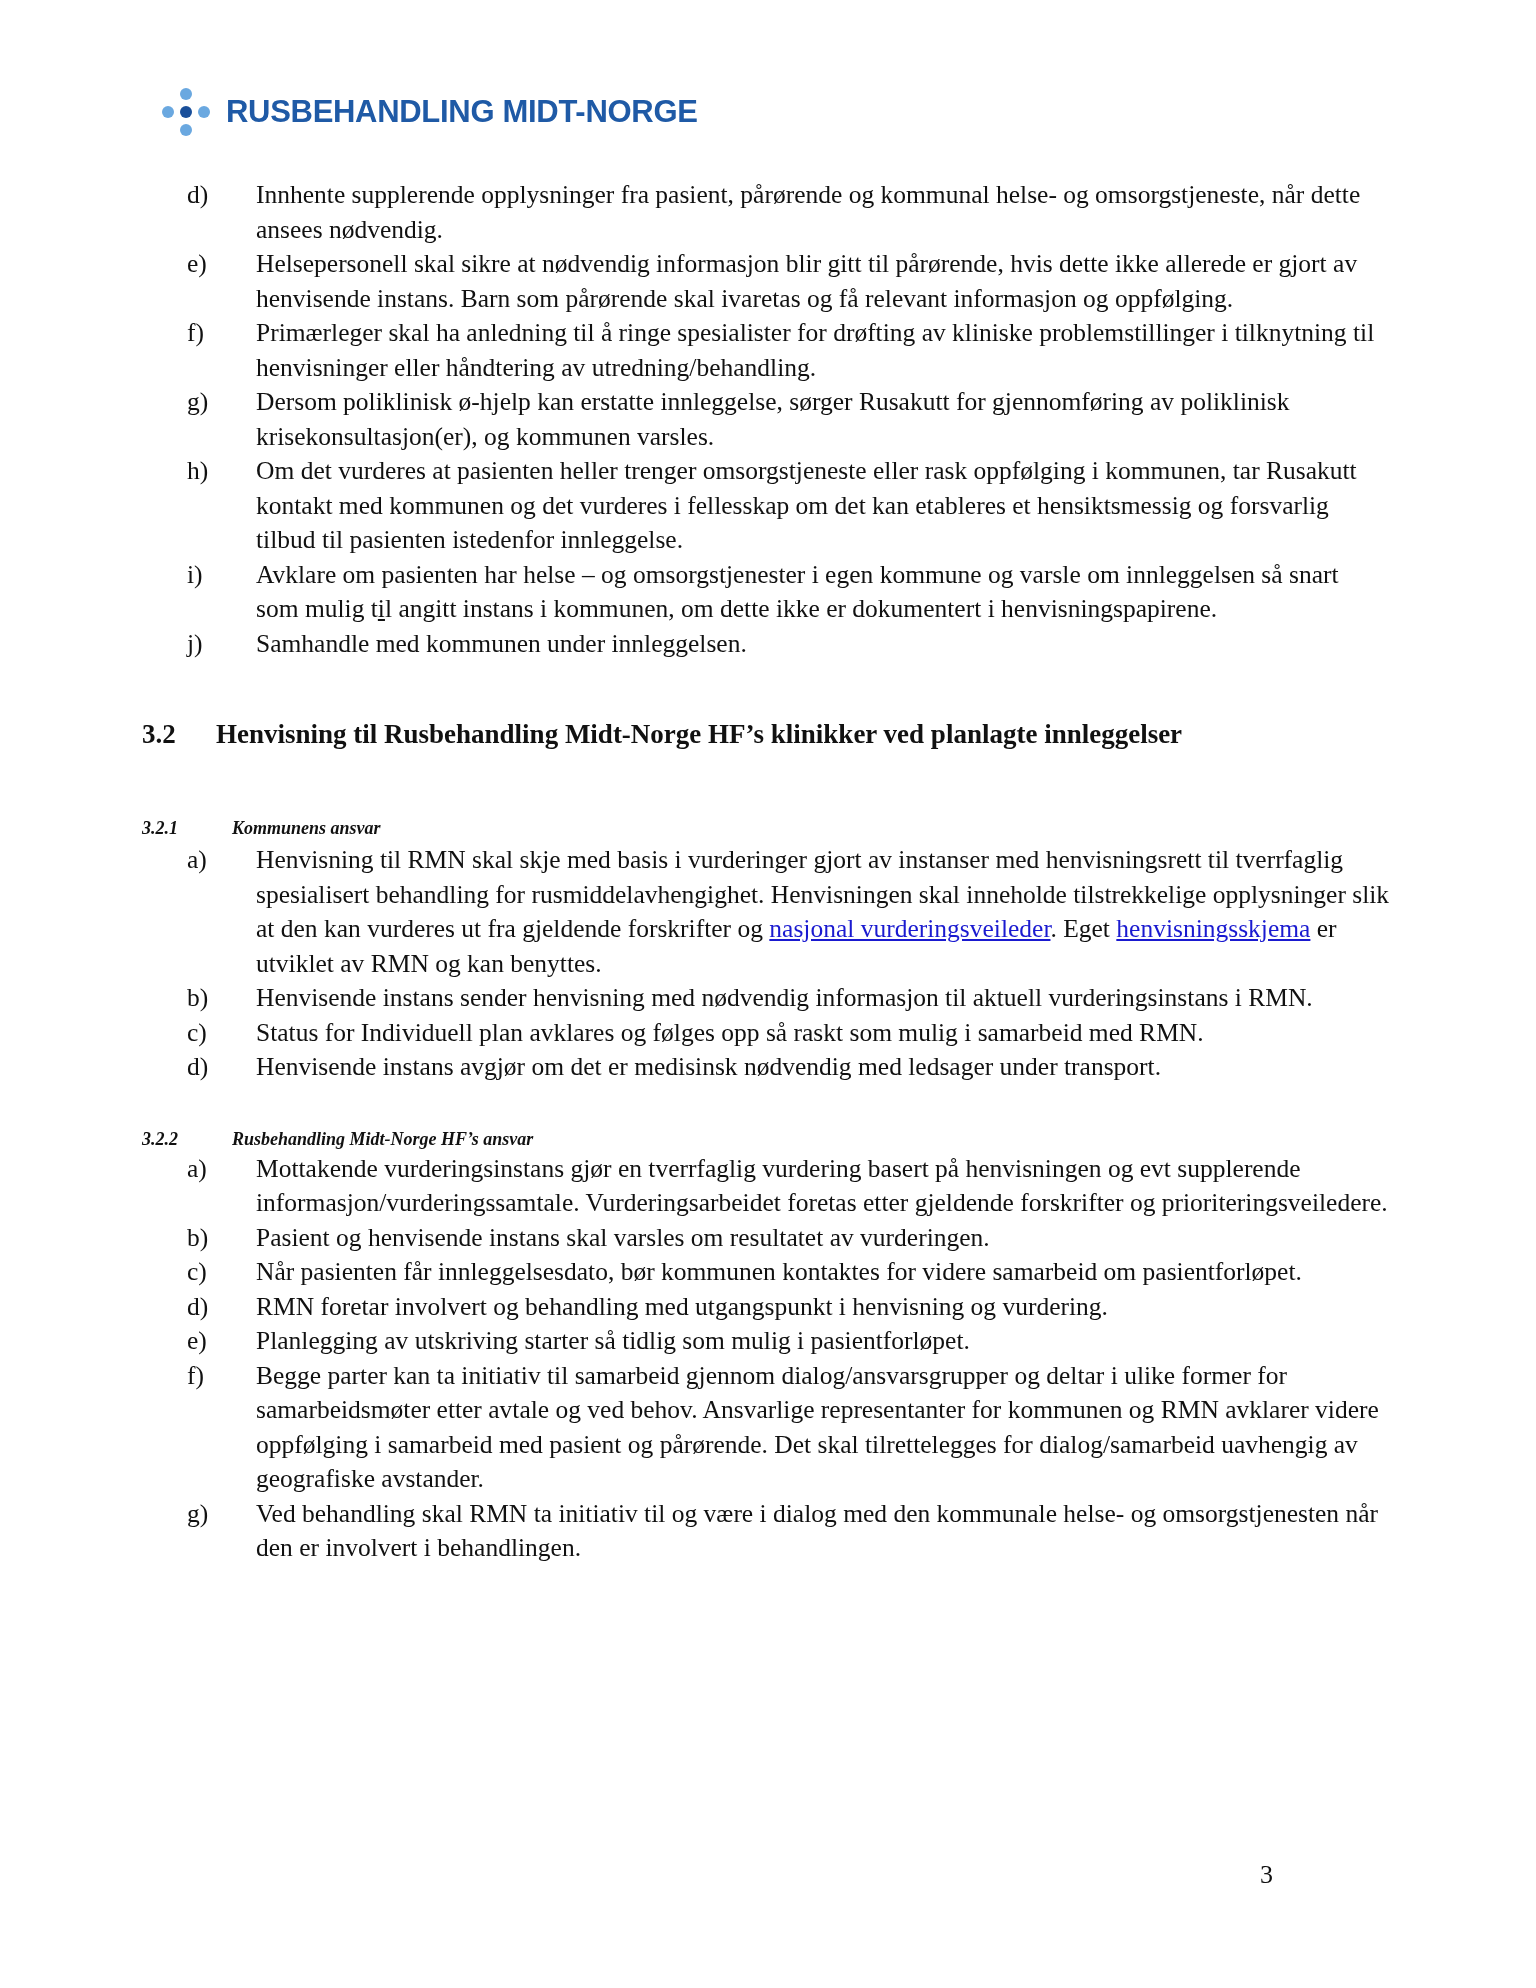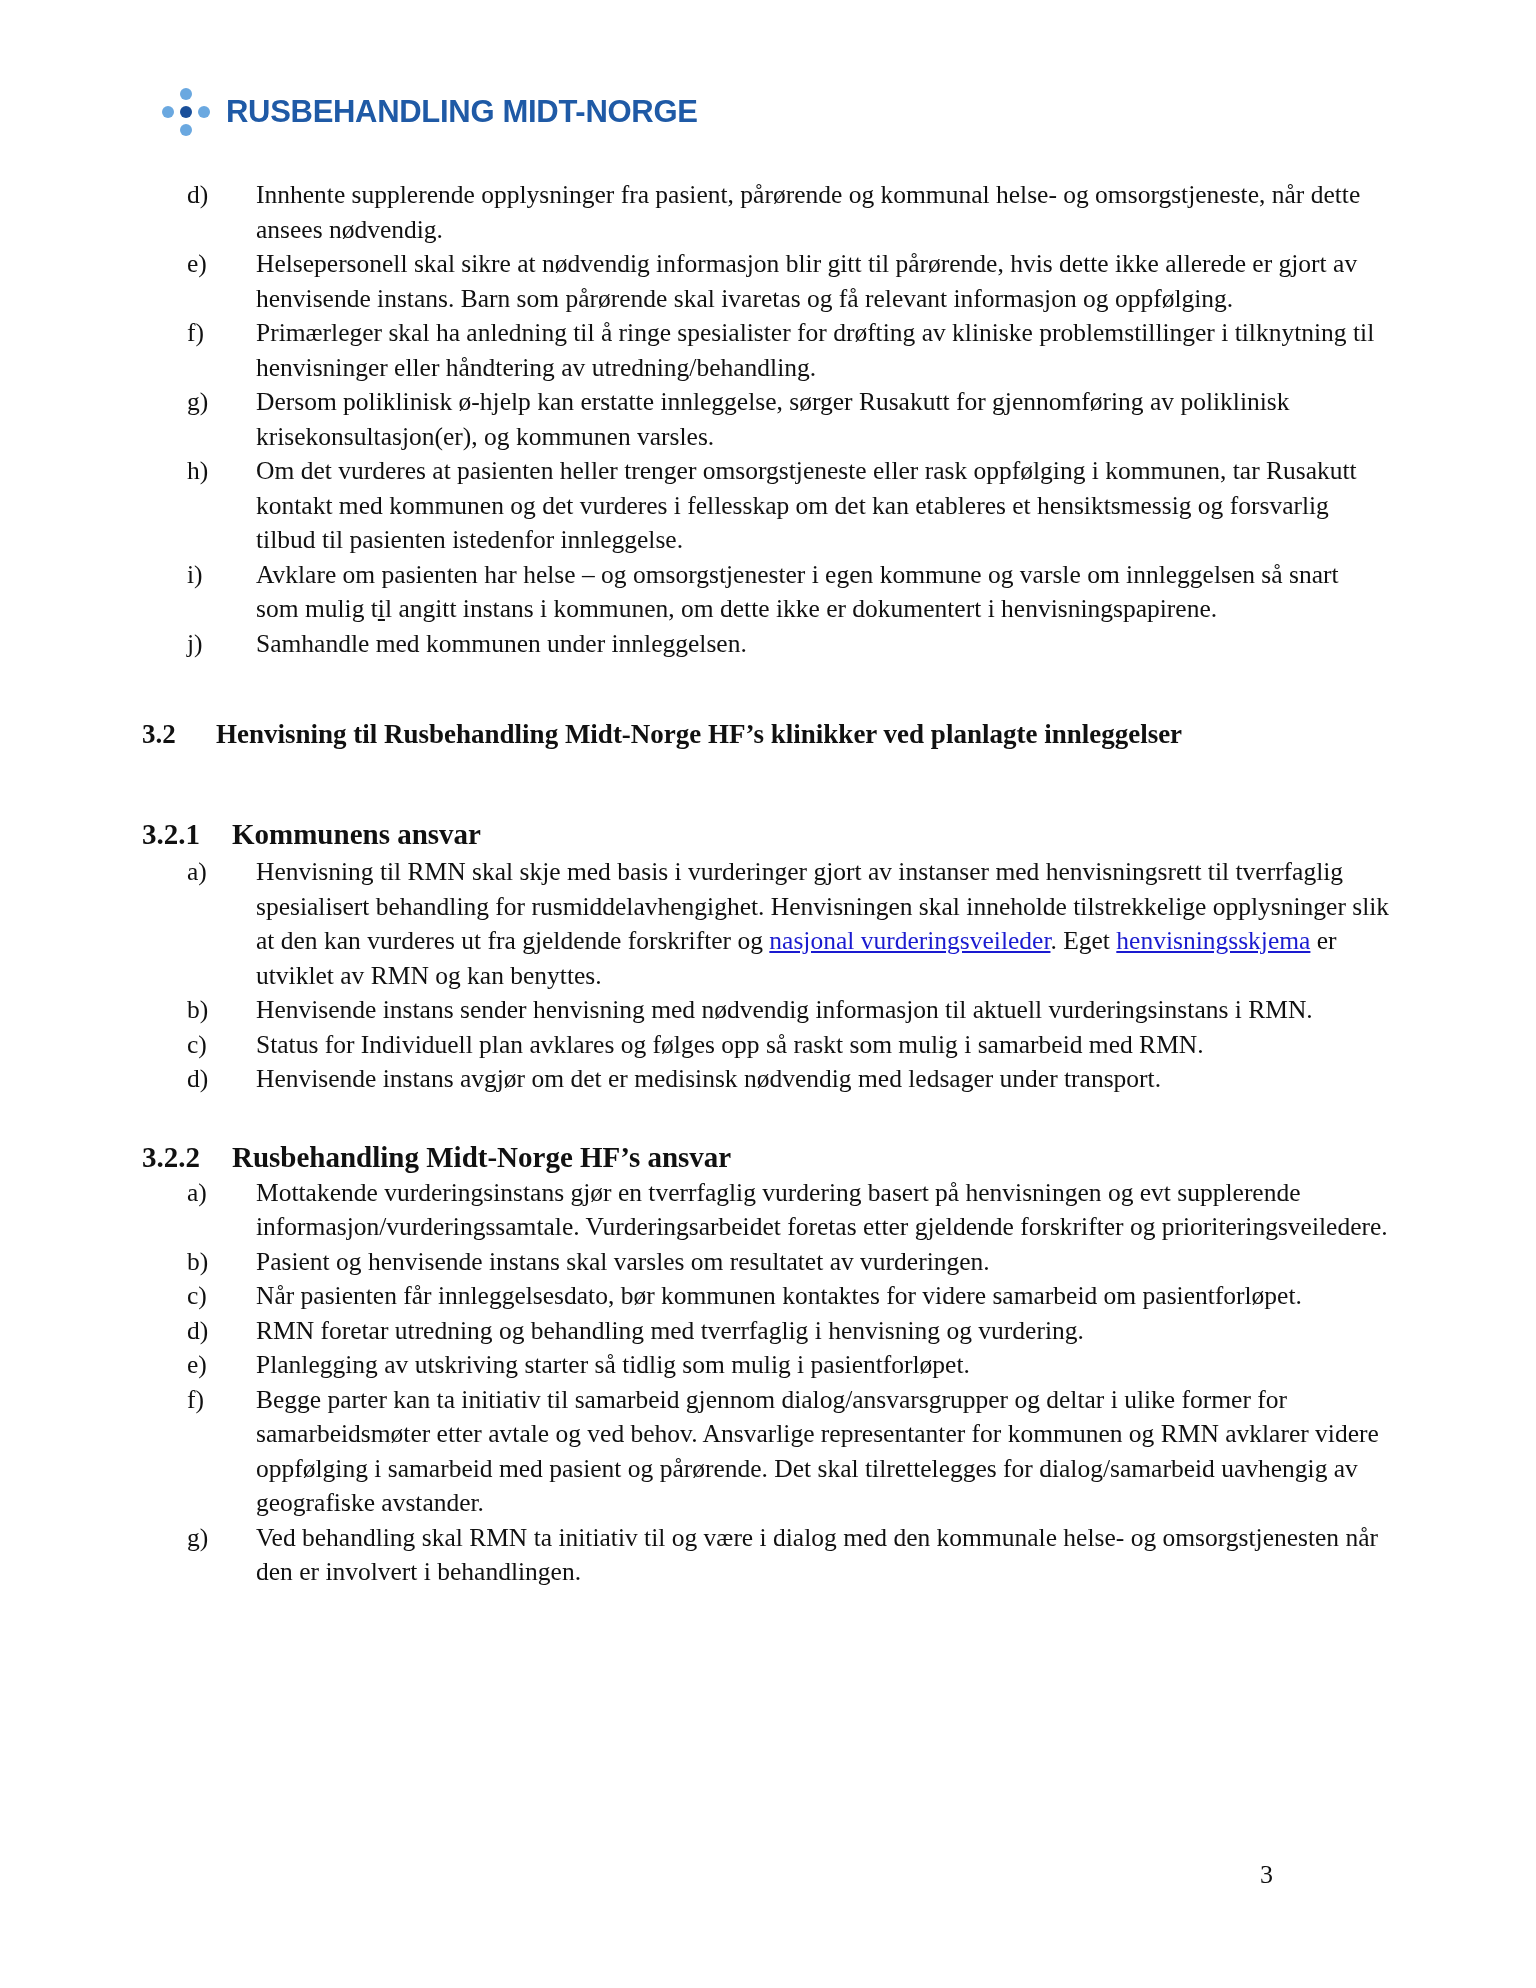--- a/index.html
+++ b/index.html
@@ -29,21 +29,21 @@
   .item { position: relative; padding-left: 90px; font-size: 25.5px; line-height: 34.5px; }
   .item .mk { position: absolute; left: 45px; top: 0; }
   .item .tx { display: block; width: 1130px; margin-left: 24px; }
   .tight .tx { width: 1140px; }
 
   .h2 {
     font-weight: bold; font-size: 27px;
     margin-top: 60px; display: flex;
   }
   .h2 .num { width: 74px; }
-  .h3 { font-weight: bold; font-size: 29px; display: flex; }
+  .h3 { font-weight: bold; font-size: 18px; display: flex; font-style: italic; }
   .h3 .num { width: 90px; }
   a.link { color: #1a1ad0; text-decoration: underline; }
   .pagenum { position: absolute; left: 1260px; top: 1860px; font-size: 26px; }
   u.ul { text-decoration: underline; }
 </style>
 </head>
 <body>
 
 <div class="logo">
   <div class="logo-mark">
@@ -128,21 +128,21 @@
     <li class="item">
         <span class="mk">b)</span>
         <span class="tx">Pasient og henvisende instans skal varsles om resultatet av vurderingen.</span>
       </li>
     <li class="item">
         <span class="mk">c)</span>
         <span class="tx">Når pasienten får innleggelsesdato, bør kommunen kontaktes for videre samarbeid om pasientforløpet.</span>
       </li>
     <li class="item">
         <span class="mk">d)</span>
-        <span class="tx">RMN foretar utredning og behandling med tverrfaglig i henvisning og vurdering.</span>
+        <span class="tx">RMN foretar involvert og behandling med utgangspunkt i henvisning og vurdering.</span>
       </li>
     <li class="item">
         <span class="mk">e)</span>
         <span class="tx">Planlegging av utskriving starter så tidlig som mulig i pasientforløpet.</span>
       </li>
     <li class="item">
         <span class="mk">f)</span>
         <span class="tx">Begge parter kan ta initiativ til samarbeid gjennom dialog/ansvarsgrupper og deltar i ulike former for samarbeidsmøter etter avtale og ved behov. Ansvarlige representanter for kommunen og RMN avklarer videre oppfølging i samarbeid med pasient og pårørende. Det skal tilrettelegges for dialog/samarbeid uavhengig av geografiske avstander.</span>
       </li>
     <li class="item">

